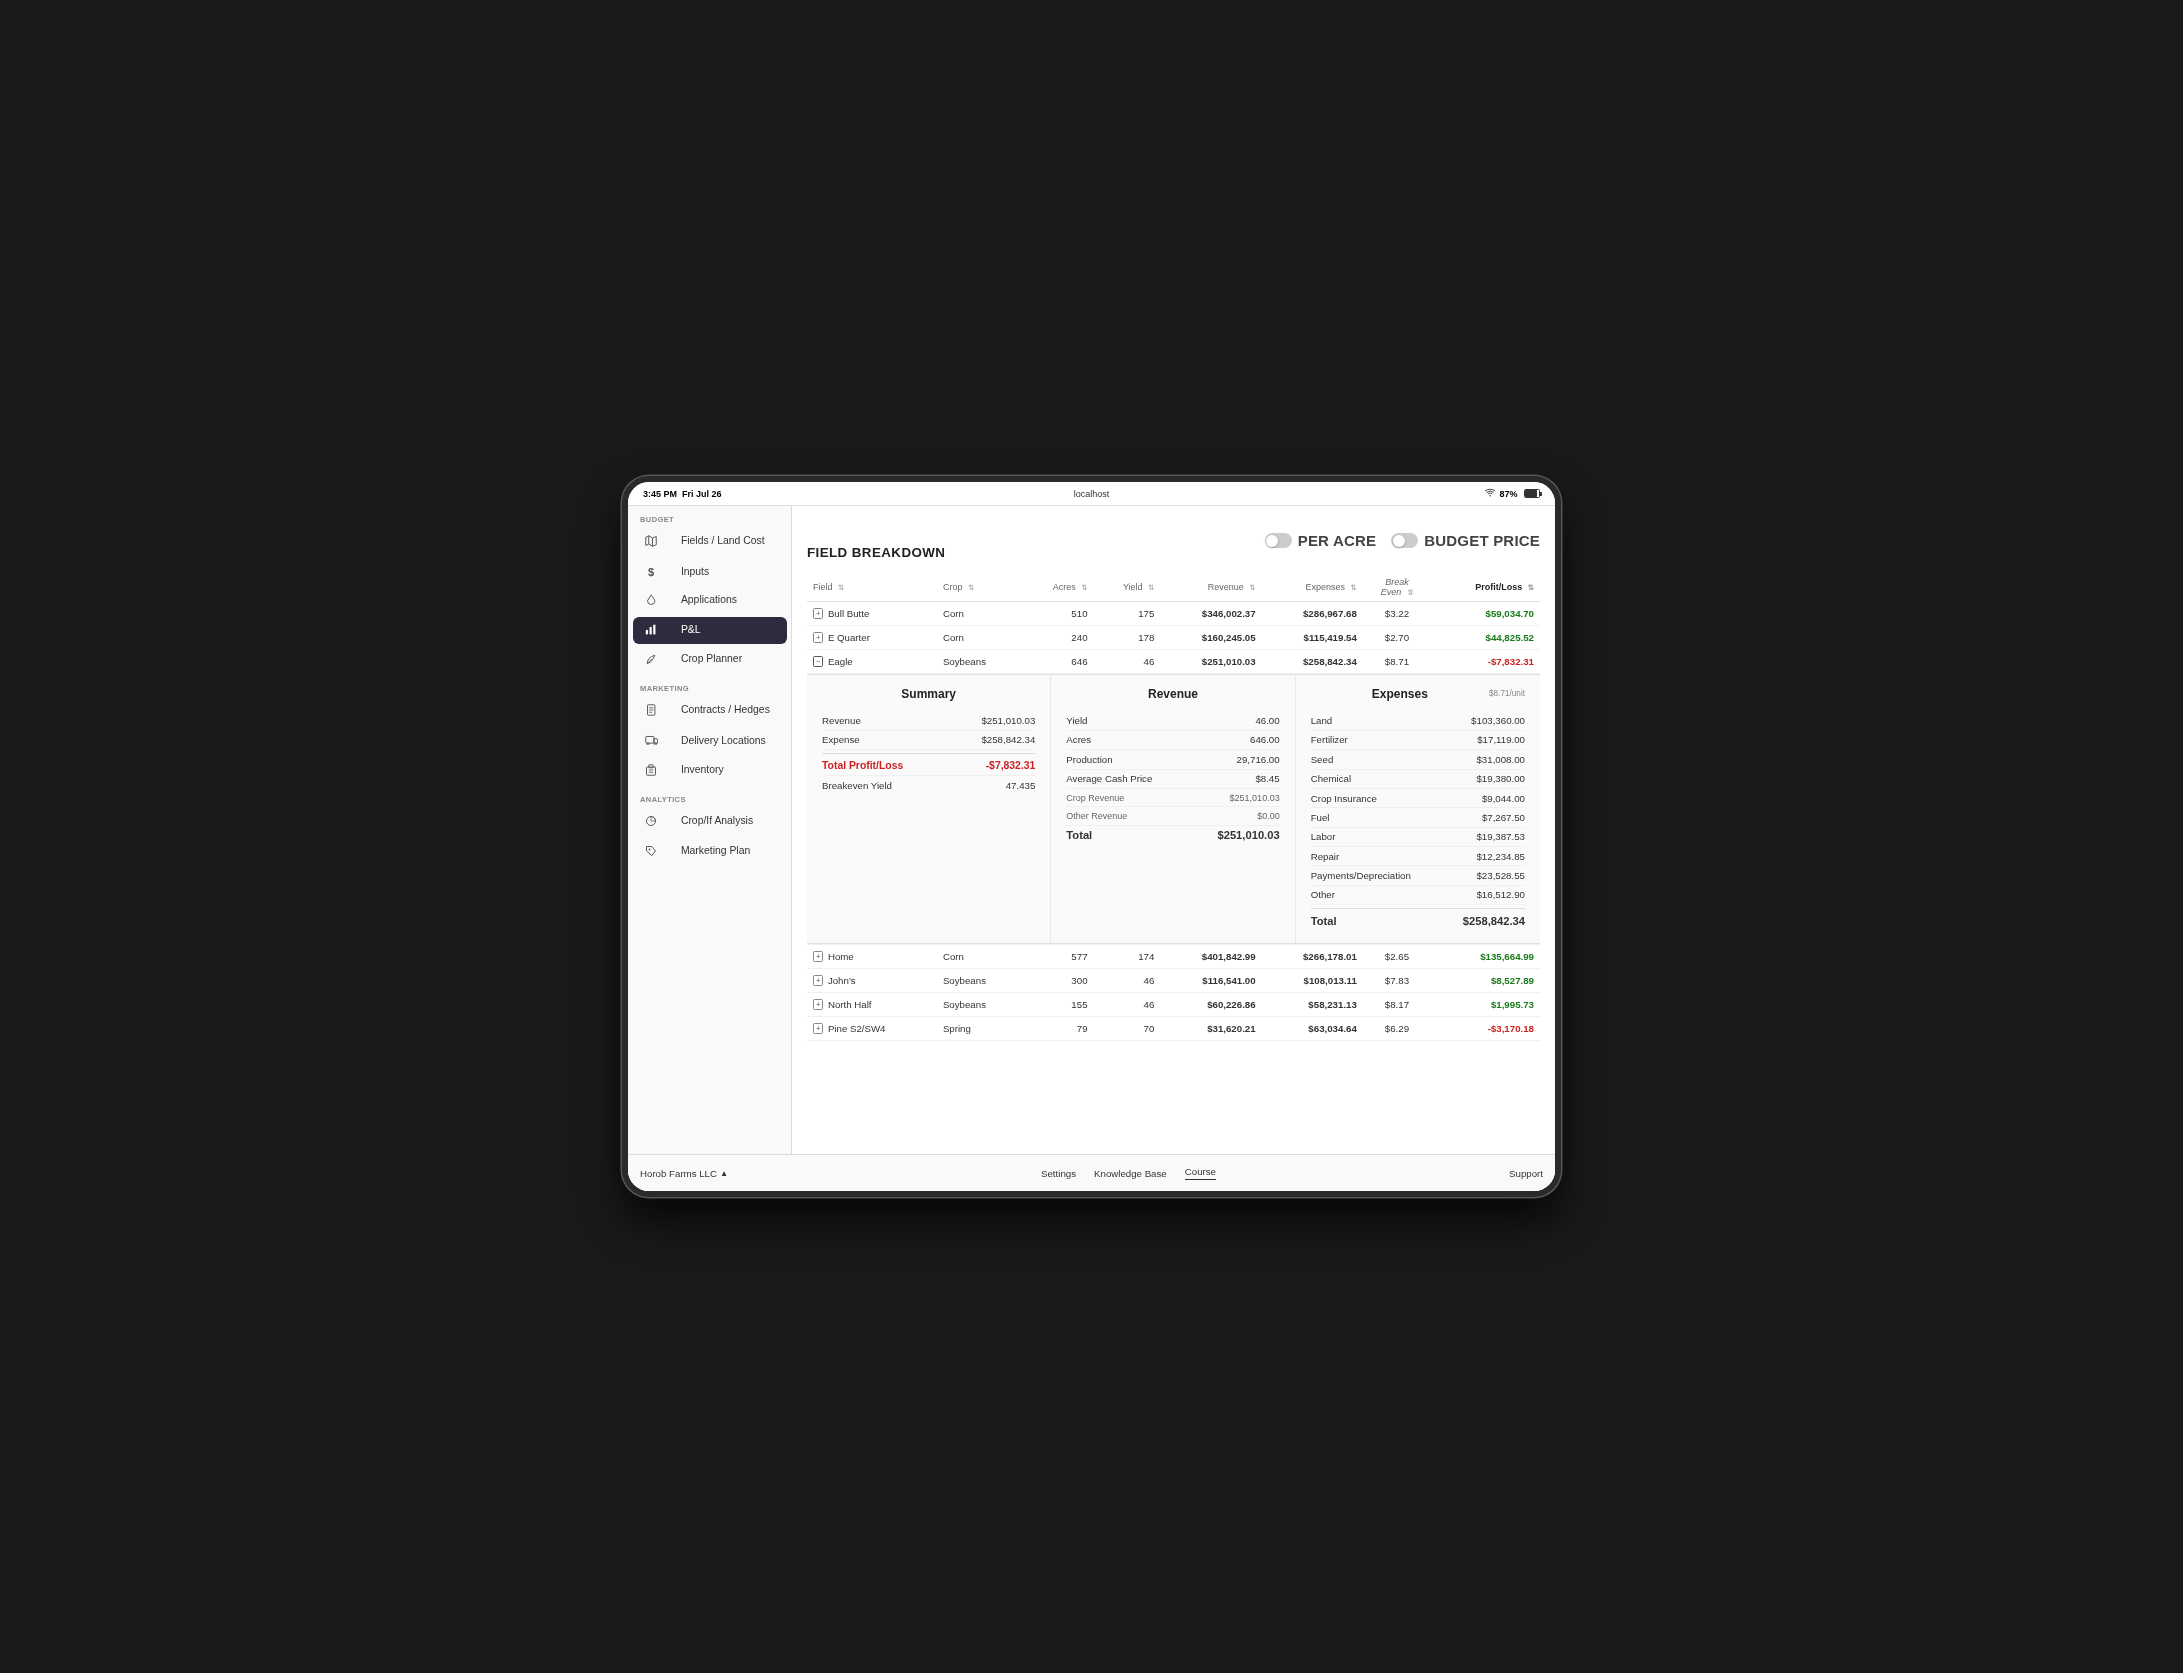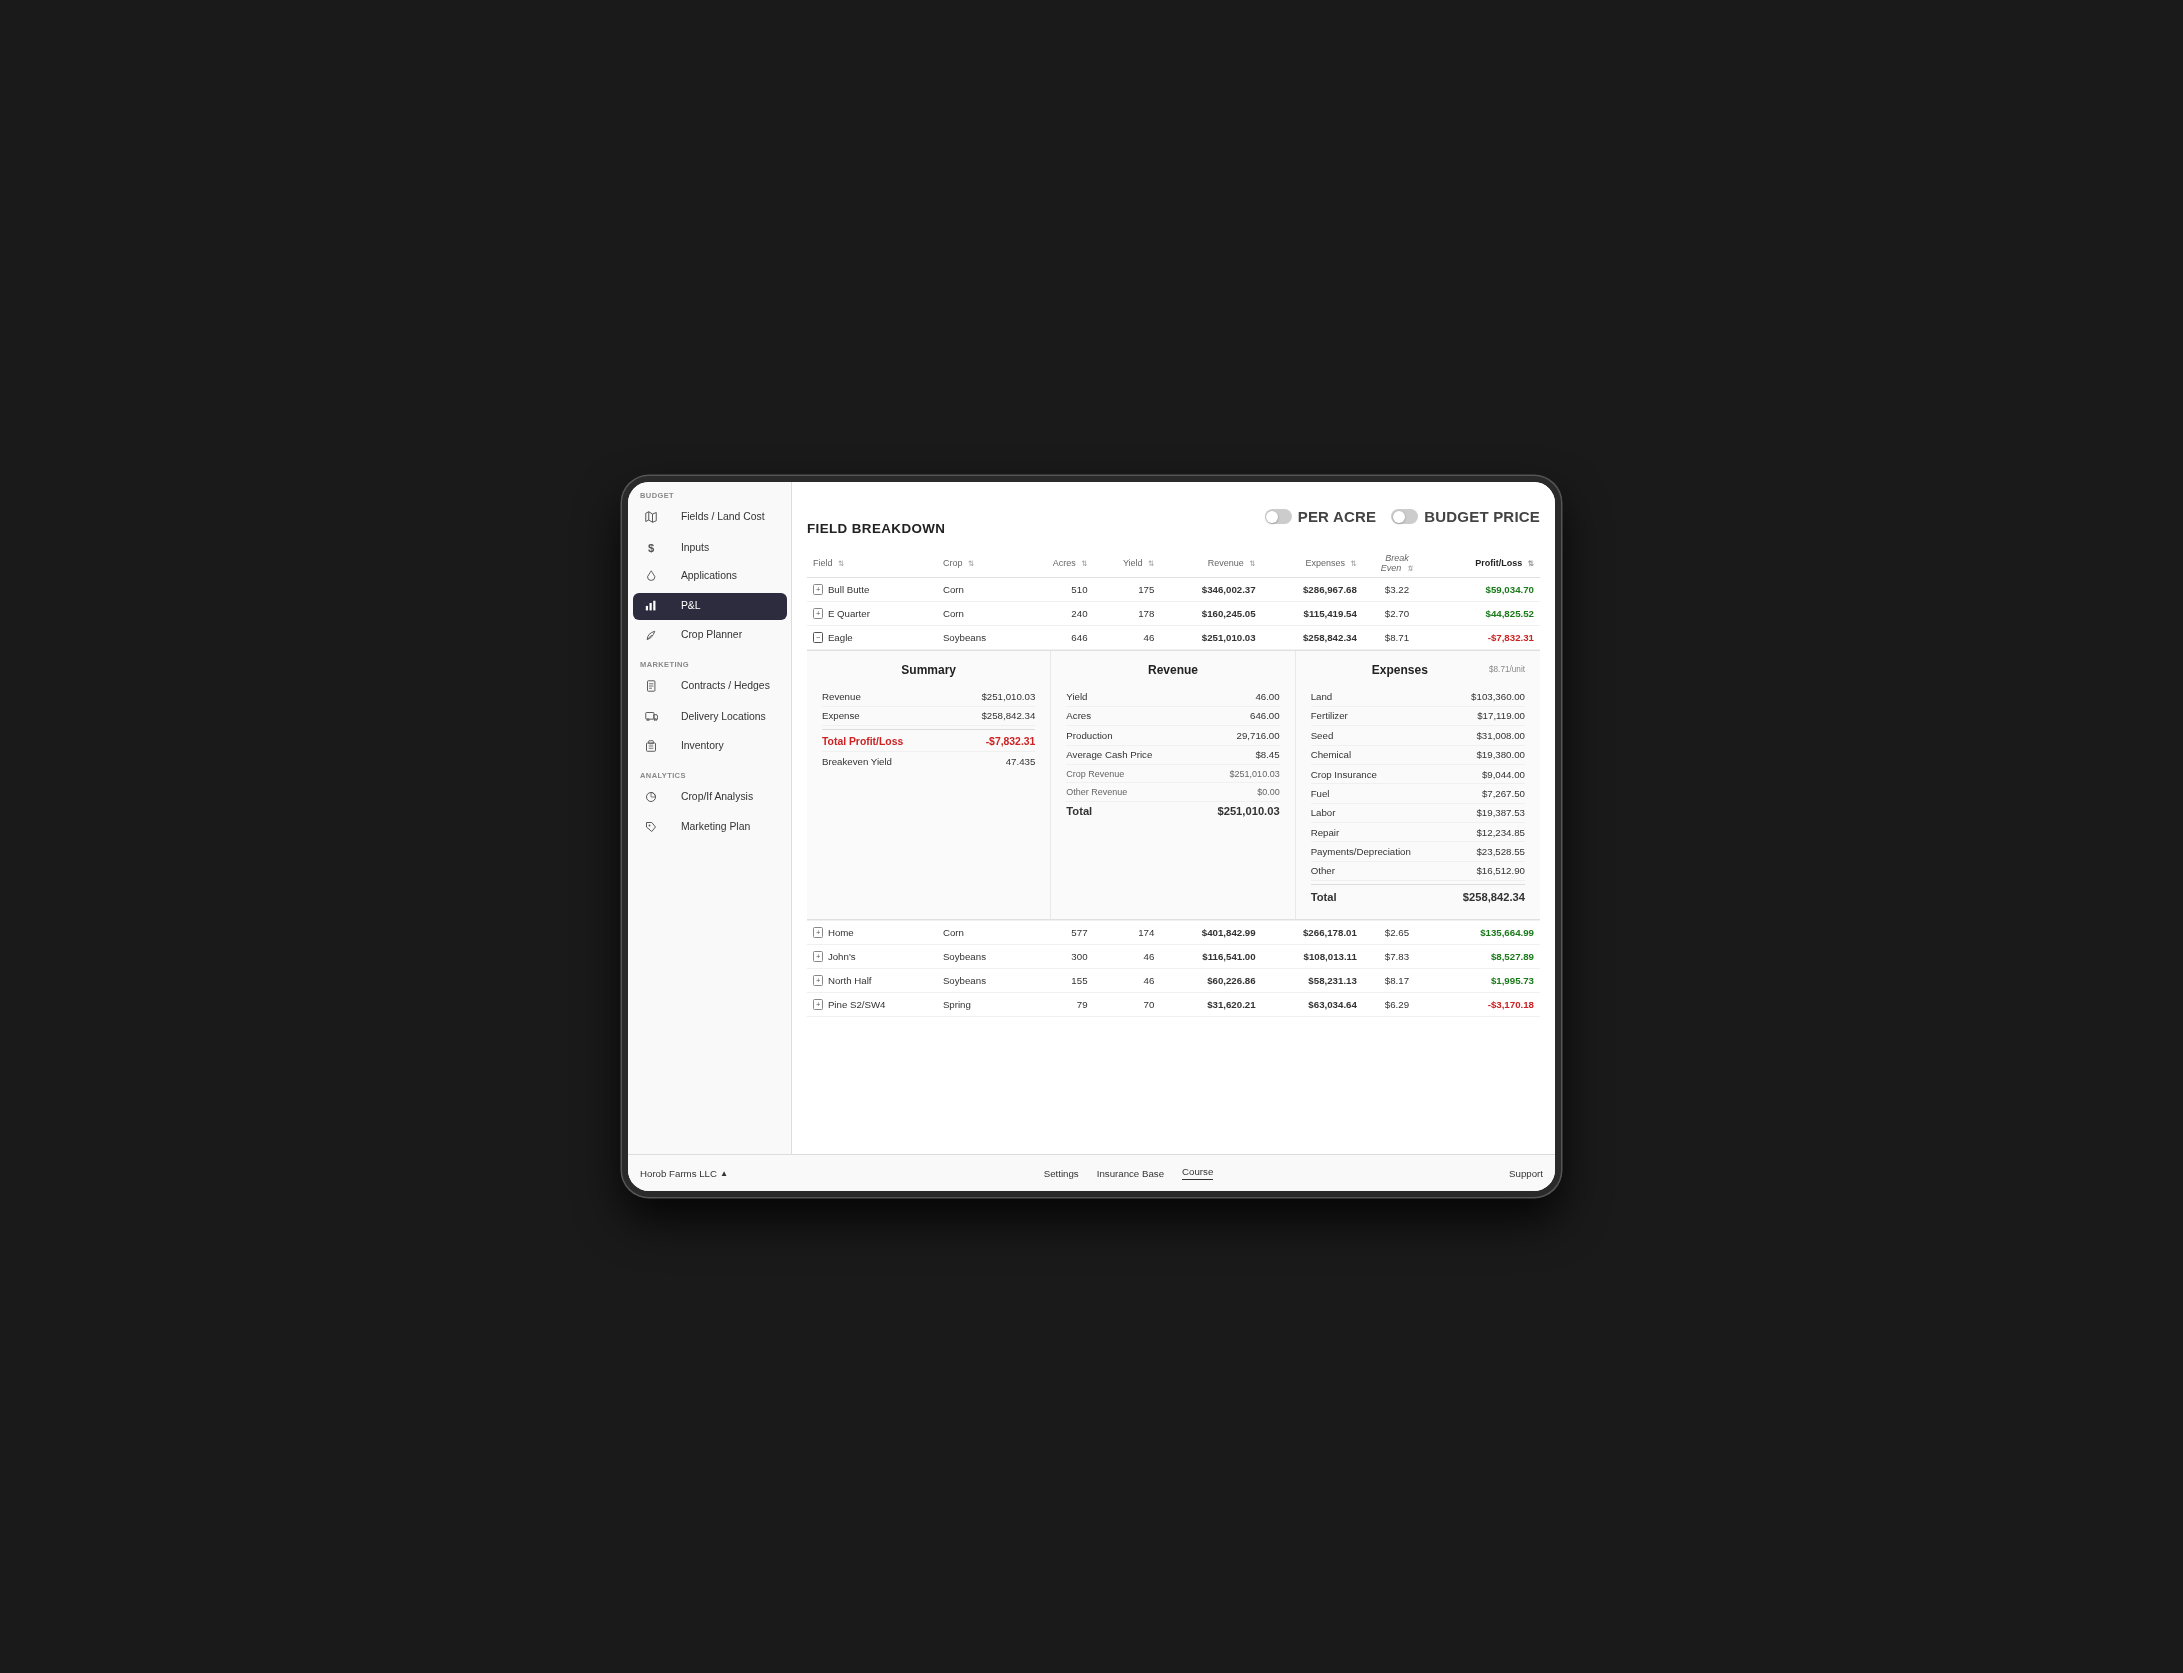--- a/index.html
+++ b/index.html
@@ -326,20 +326,40 @@
       text-align: center !important;
       font-style: italic;
     }
     .col-breakeven { text-align: center !important; }
   </style>
 </head>
 <body>
 
 <div class="ipad-frame">
 
+  <div class="status-bar">
+    <div>
+      <span>3:45 PM</span>&nbsp;&nbsp;<span>Fri Jul 26</span>
+    </div>
+    <div class="status-bar-center">localhost</div>
+    <div class="status-bar-right">
+      <span>
+        <svg width="10.4" height="9" viewBox="0 0 14 12" fill="none">
+          <path d="M7 9.5 A1 1 0 1 1 7 11.5 A1 1 0 0 1 7 9.5Z" fill="#333"></path>
+          <path d="M4.5 7.5 Q7 5.5 9.5 7.5" stroke="#333" stroke-width="1.2" fill="none" stroke-linecap="round"></path>
+          <path d="M2.5 5.5 Q7 2.5 11.5 5.5" stroke="#333" stroke-width="1.2" fill="none" stroke-linecap="round"></path>
+          <path d="M0.5 3.5 Q7 -0.5 13.5 3.5" stroke="#333" stroke-width="1.2" fill="none" stroke-linecap="round"></path>
+        </svg>
+      </span>
+      <span>87%</span>
+      <span class="battery">
+          <div class="battery-fill"></div>
+        </span>
+    </div>
+  </div>
 
   <div class="app-layout">
 
     <div class="sidebar">
       <div class="sidebar-section-label">BUDGET</div>
 
       <div class="sidebar-item">
         <span class="sidebar-icon">
           <svg width="12" height="12" viewBox="0 0 16 16" fill="none">
             <polygon points="1,3 5,1 10,4 15,2 15,13 10,15 5,12 1,14" stroke="#555" stroke-width="1.3" fill="none" stroke-linejoin="round"></polygon>
@@ -727,19 +747,19 @@
     </div>
   </div>
 
   <div class="bottom-bar">
     <div class="bottom-bar-left">
       <span>Horob Farms LLC</span>
       <span style="font-size:8.2px">▲</span>
     </div>
     <div class="bottom-bar-links">
       <span class="bottom-bar-link">Settings</span>
-      <span class="bottom-bar-link">Insurance Base</span>
+      <span class="bottom-bar-link">Knowledge Base</span>
       <span class="bottom-bar-link active">Course</span>
     </div>
     <div class="bottom-bar-right">Support</div>
   </div>
 </div>
 
 
 </body></html>

